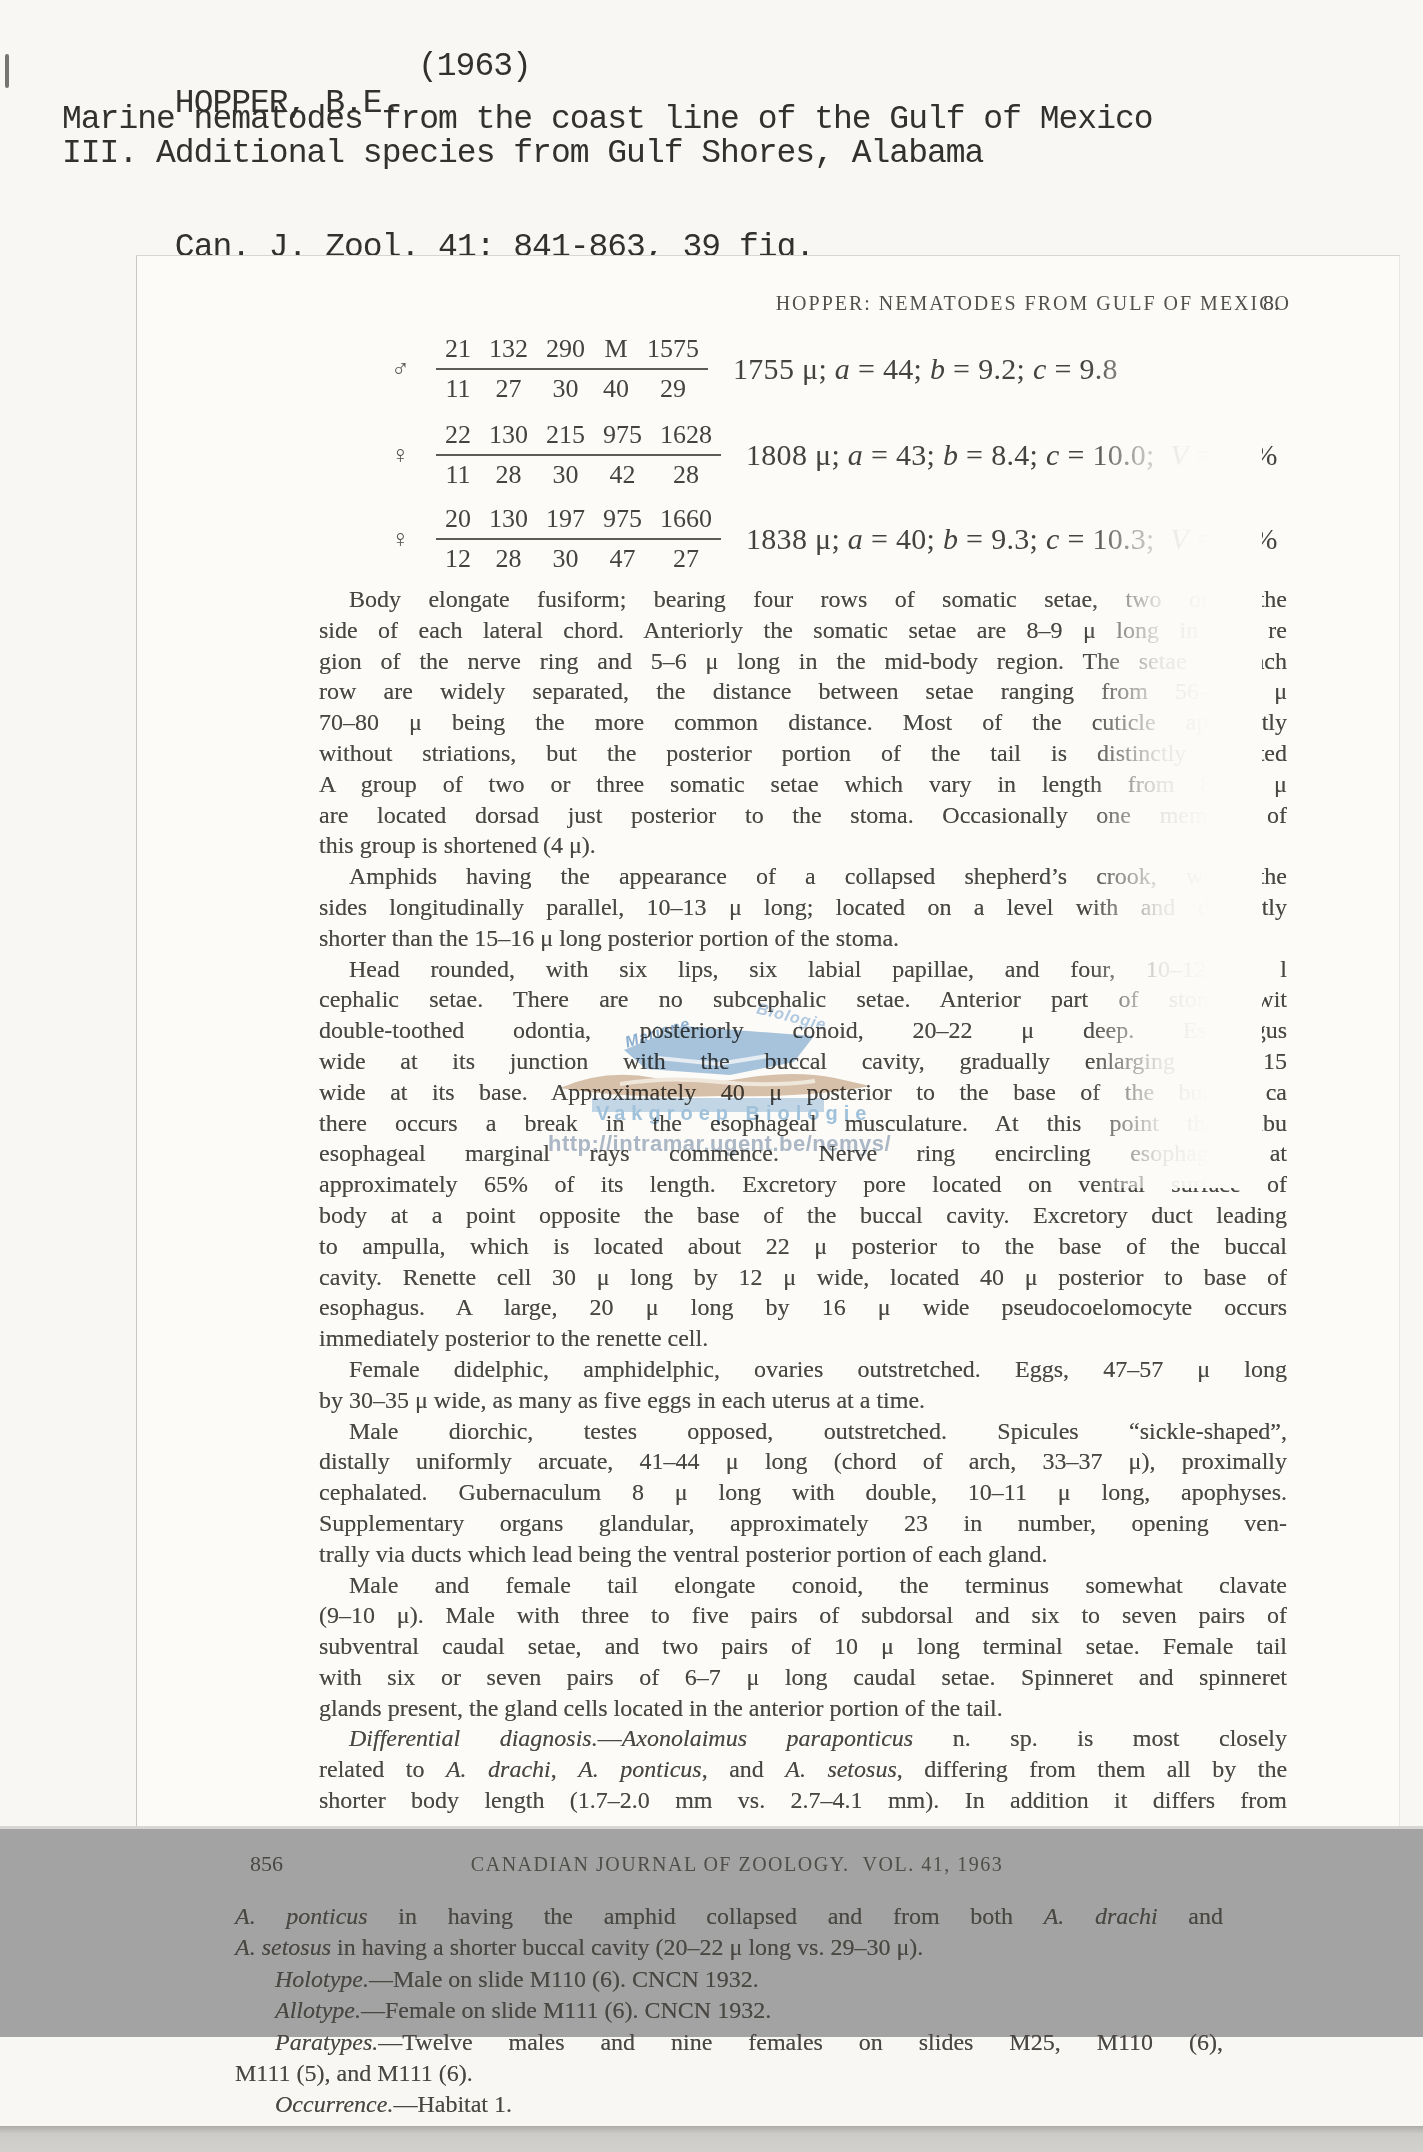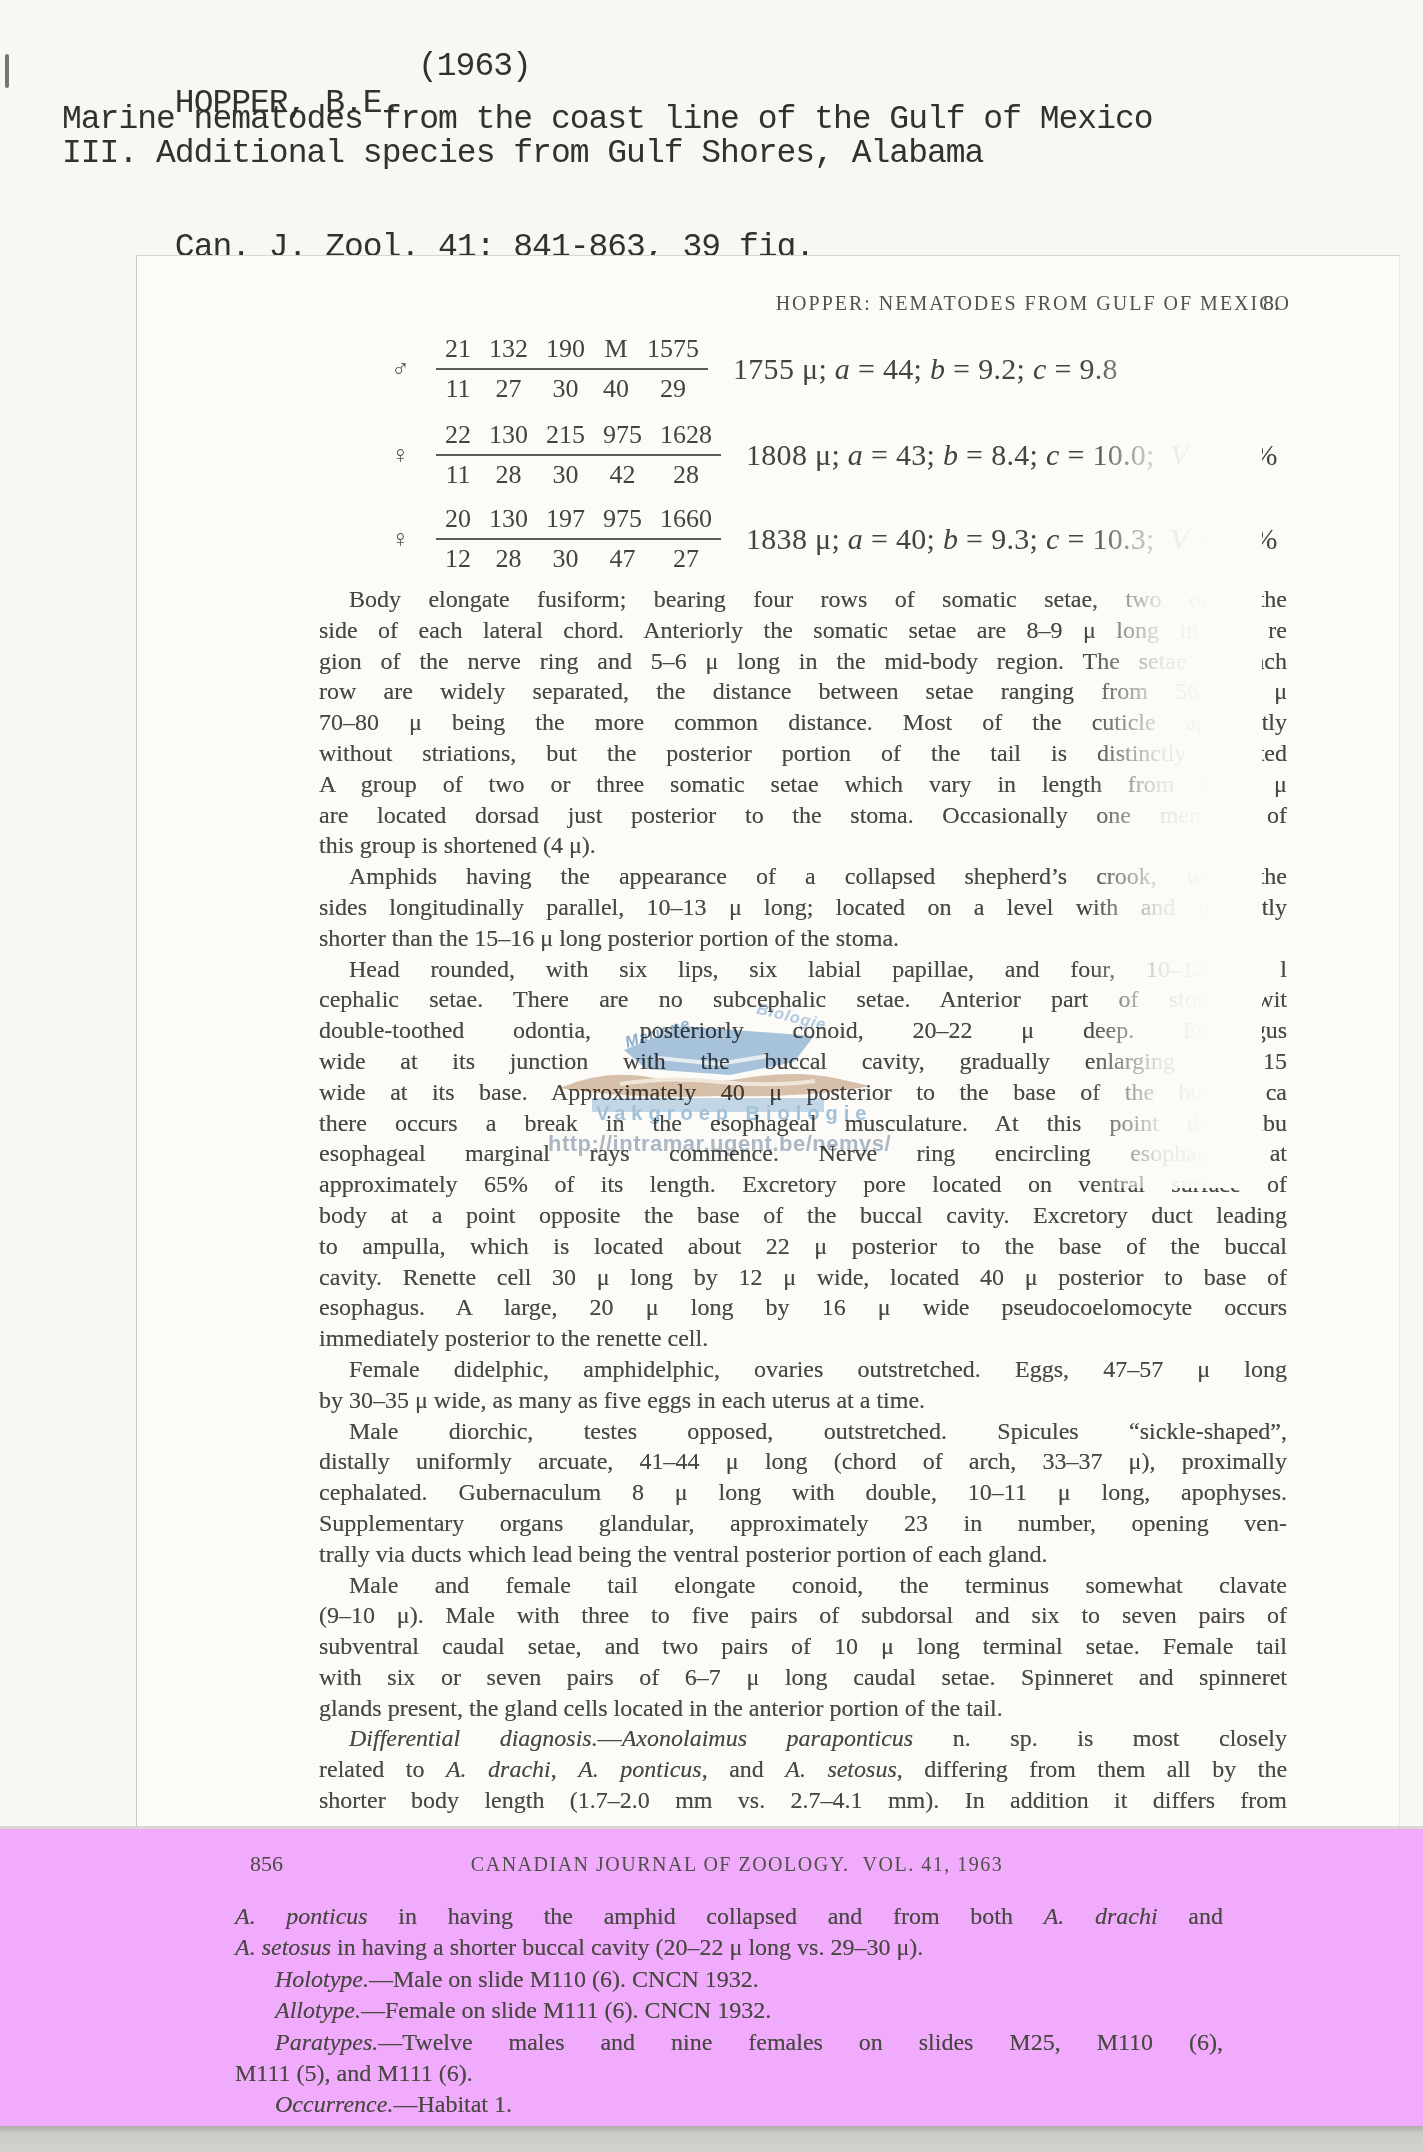--- a/index.html
+++ b/index.html
@@ -51,21 +51,21 @@
             font-size:16px;letter-spacing:1px;color:#b3cde7;}
   .wm-boat{position:absolute;left:70px;top:22px;}
   .wm-wave{position:absolute;left:12px;top:64px;}
   .wm-bar{position:absolute;left:44px;top:96px;width:232px;height:14px;background:#c6daec;}
   .wm-label{position:absolute;left:48px;top:100px;font-family:"Liberation Sans",sans-serif;
             font-weight:bold;font-size:20px;letter-spacing:6px;color:#a2c4e1;}
   .wm-url{position:absolute;left:0;top:129px;font-family:"Liberation Sans",sans-serif;
           font-weight:bold;font-size:22px;letter-spacing:.5px;color:#adbacb;}
   
   .seam{position:absolute;left:0;top:1826px;width:1423px;height:3px;background:#d9d7d3;}
-  .frag2{position:absolute;left:0;top:1829px;width:1423px;height:297px;background:#f0abfc;}
+  .frag2{position:absolute;left:0;top:1829px;width:1423px;height:208px;background:#a3a3a3;}
   .pnum2{position:absolute;left:250px;top:22px;font-size:22px;color:#4a4844;}
   .rhead2{position:absolute;left:367px;top:24px;width:740px;text-align:center;
           font-size:20px;letter-spacing:1.5px;color:#504e49;}
   .body2{position:absolute;left:235px;top:72px;width:988px;}
   .body2 .bline{height:31.4px;line-height:31.4px;}
   .body2 .bline.ind{text-indent:40px;}
   
   .bband{position:absolute;left:0;top:2126px;width:1423px;height:26px;
          background:linear-gradient(#aeaca8, #cdcbc7 30%, #d3d1cd);}
 </style>
@@ -91,21 +91,21 @@
   <div class="frag1">
     <div class="rhead">HOPPER: NEMATODES FROM GULF OF MEXICO</div>
     <div class="pnum">8.</div>
 
     <div class="formula" style="top:78px">
       <span class="sex">♂</span>
       <span class="frac">
         <span class="frow ftop">
             <span class="fcell">21</span>
             <span class="fcell">132</span>
-            <span class="fcell">190</span>
+            <span class="fcell">290</span>
             <span class="fcell">M</span>
             <span class="fcell">1575</span>
           </span>
         <span class="frow fbot">
             <span class="fcell">11</span>
             <span class="fcell">27</span>
             <span class="fcell">30</span>
             <span class="fcell">40</span>
             <span class="fcell">29</span>
           </span>

